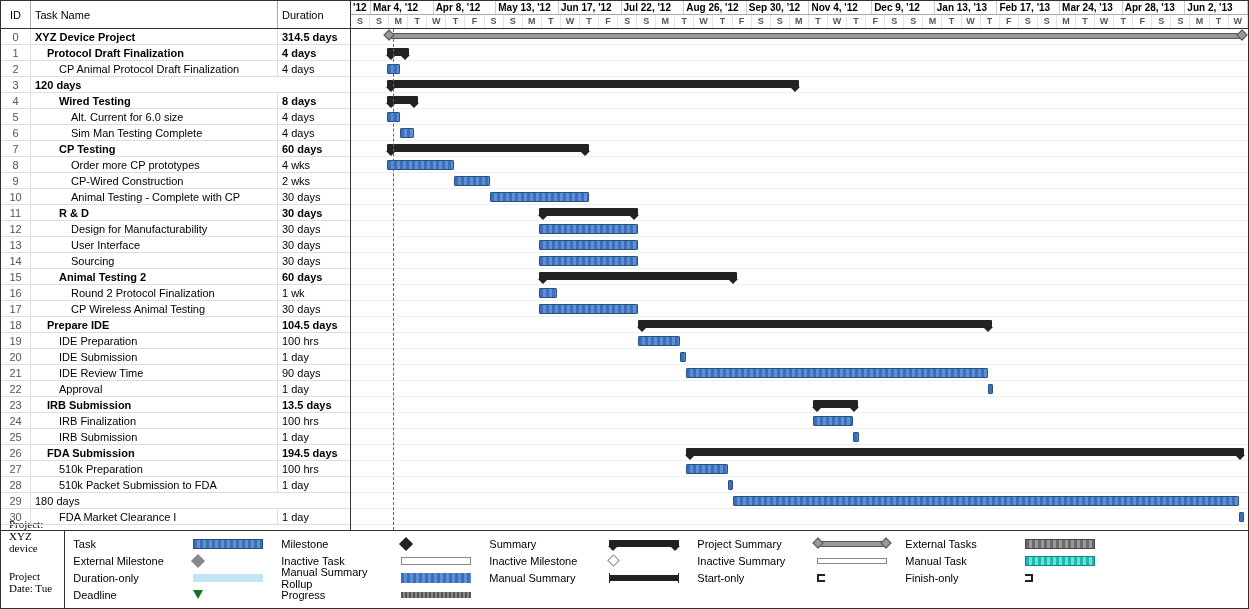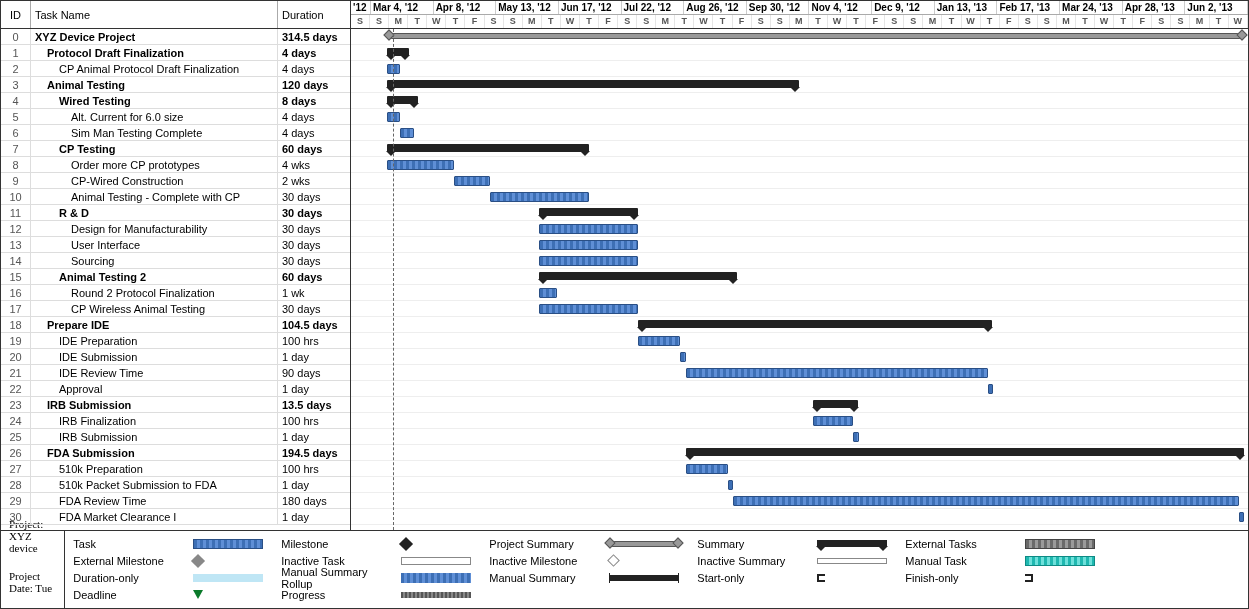--- a/index.html
+++ b/index.html
@@ -103,21 +103,20 @@
             <div class="c c-name ind1 bold">Protocol Draft Finalization</div>
             <div class="c c-dur bold">4 days</div>
           </div>
           <div class="row">
             <div class="c c-id">2</div>
             <div class="c c-name ind2">CP Animal Protocol Draft Finalization</div>
             <div class="c c-dur">4 days</div>
           </div>
           <div class="row">
             <div class="c c-id">3</div>
-            <div class="c c-name ind1 bold">Animal Testing</div>
             <div class="c c-dur bold">120 days</div>
           </div>
           <div class="row">
             <div class="c c-id">4</div>
             <div class="c c-name ind2 bold">Wired Testing</div>
             <div class="c c-dur bold">8 days</div>
           </div>
           <div class="row">
             <div class="c c-id">5</div>
             <div class="c c-name ind3">Alt. Current for 6.0 size</div>
@@ -233,21 +232,20 @@
             <div class="c c-name ind2">510k Preparation</div>
             <div class="c c-dur">100 hrs</div>
           </div>
           <div class="row">
             <div class="c c-id">28</div>
             <div class="c c-name ind2">510k Packet Submission to FDA</div>
             <div class="c c-dur">1 day</div>
           </div>
           <div class="row">
             <div class="c c-id">29</div>
-            <div class="c c-name ind2">FDA Review Time</div>
             <div class="c c-dur">180 days</div>
           </div>
           <div class="row">
             <div class="c c-id">30</div>
             <div class="c c-name ind2">FDA Market Clearance I</div>
             <div class="c c-dur">1 day</div>
           </div>
         </div>
     </div>
 
@@ -397,26 +395,26 @@
     <div class="footRight" id="legend">
         <div class="legItem">
           <div class="legLabel">Task</div>
           <div class="legSwatch sw-task"></div>
         </div>
         <div class="legItem">
           <div class="legLabel">Milestone</div>
           <div class="legSwatch sw-mile"></div>
         </div>
         <div class="legItem">
+          <div class="legLabel">Summary</div>
+          <div class="legSwatch sw-sum"></div>
+        </div>
+        <div class="legItem">
           <div class="legLabel">Project Summary</div>
           <div class="legSwatch sw-projSum"></div>
-        </div>
-        <div class="legItem">
-          <div class="legLabel">Summary</div>
-          <div class="legSwatch sw-sum"></div>
         </div>
         <div class="legItem">
           <div class="legLabel">External Tasks</div>
           <div class="legSwatch sw-ext"></div>
         </div>
         <div class="legItem">
           <div class="legLabel">External Milestone</div>
           <div class="legSwatch sw-extMile"></div>
         </div>
         <div class="legItem">

